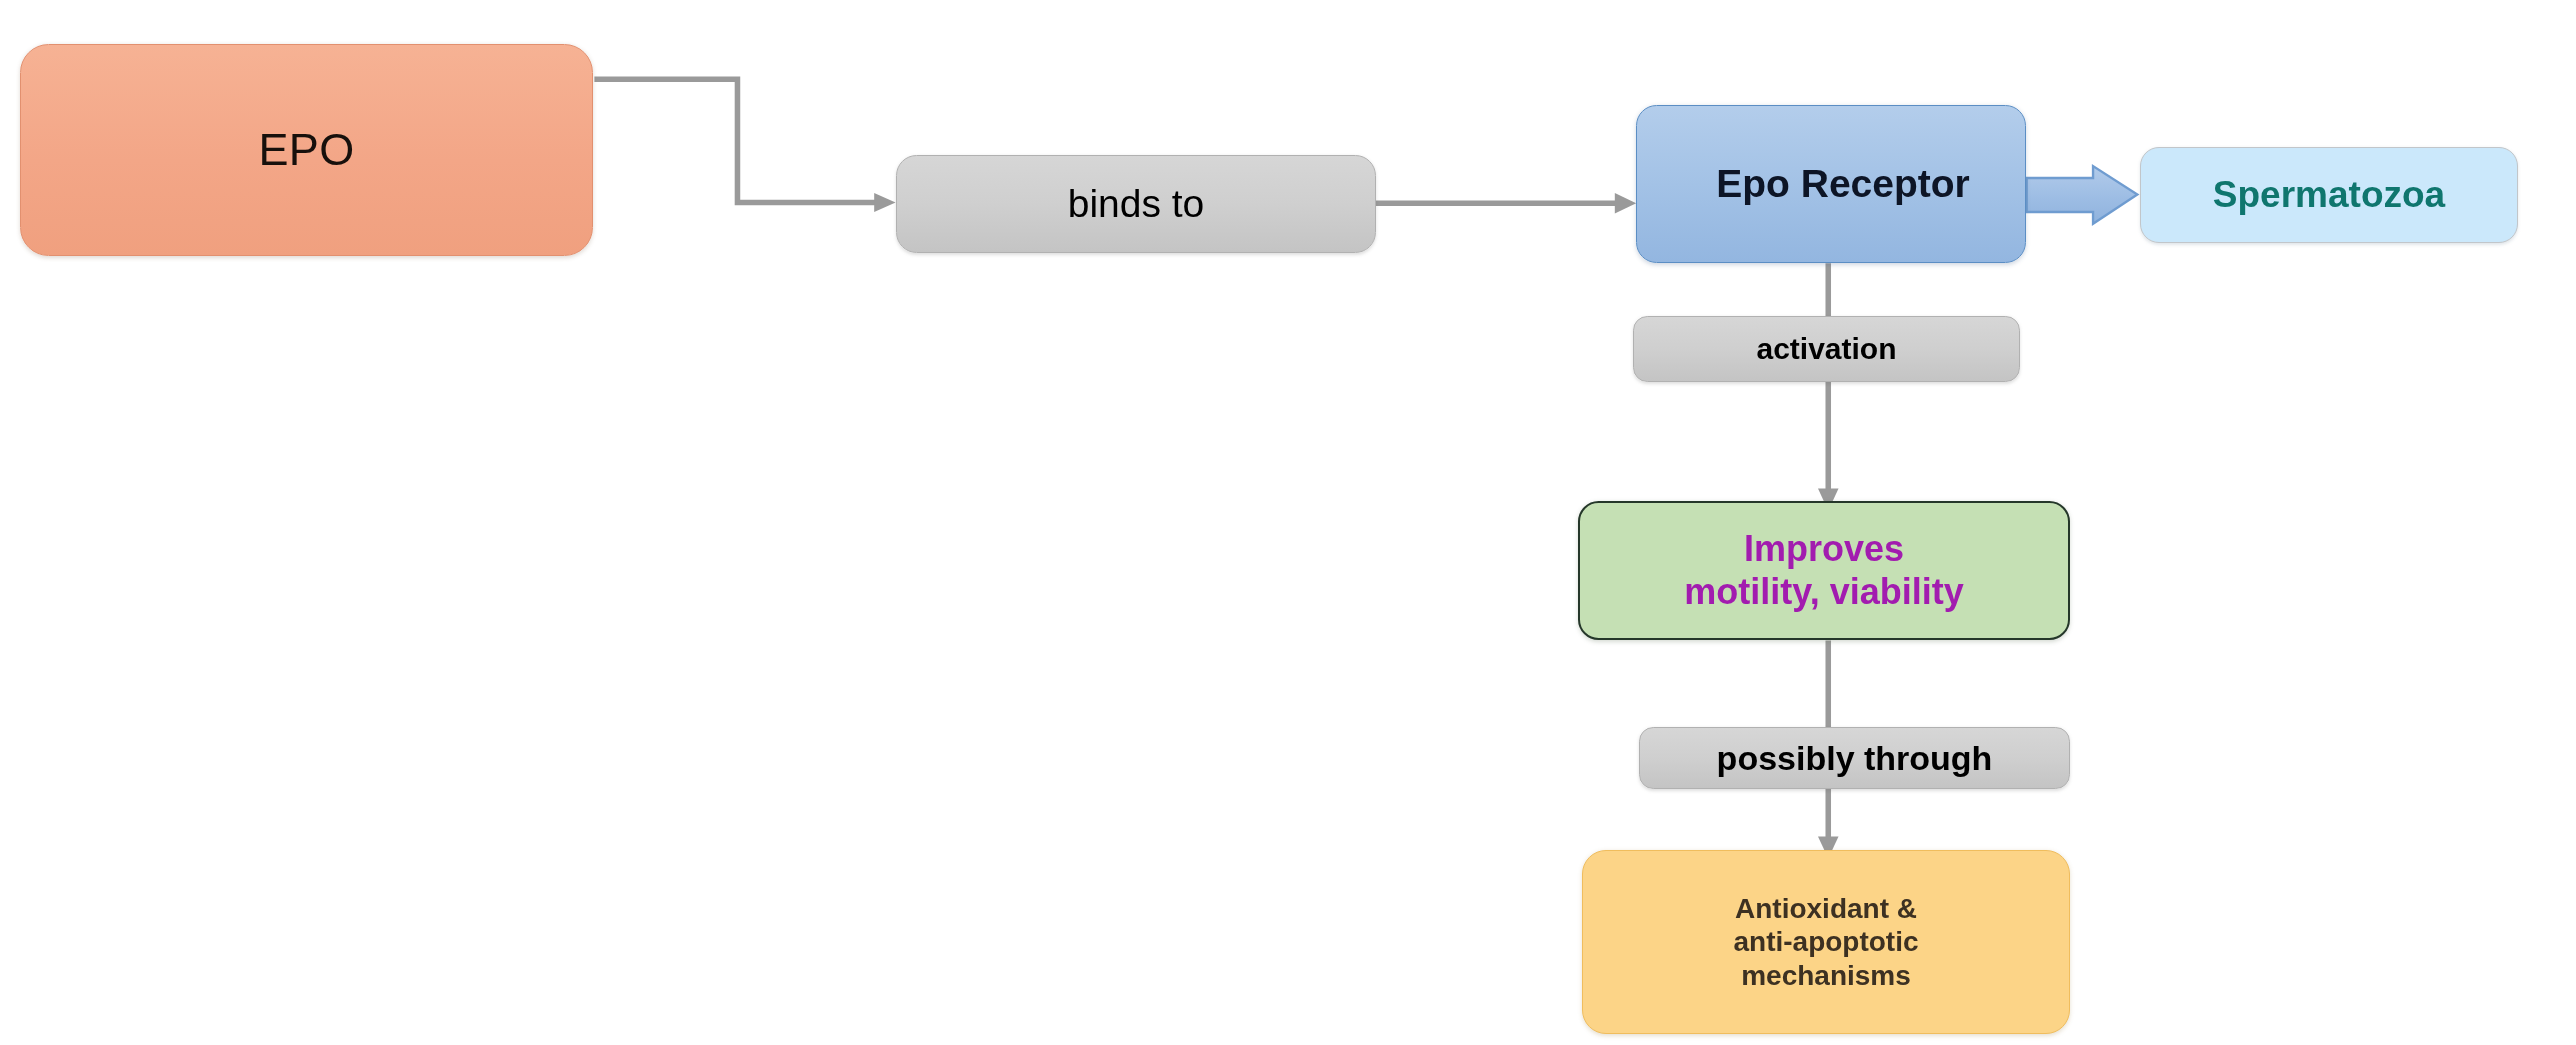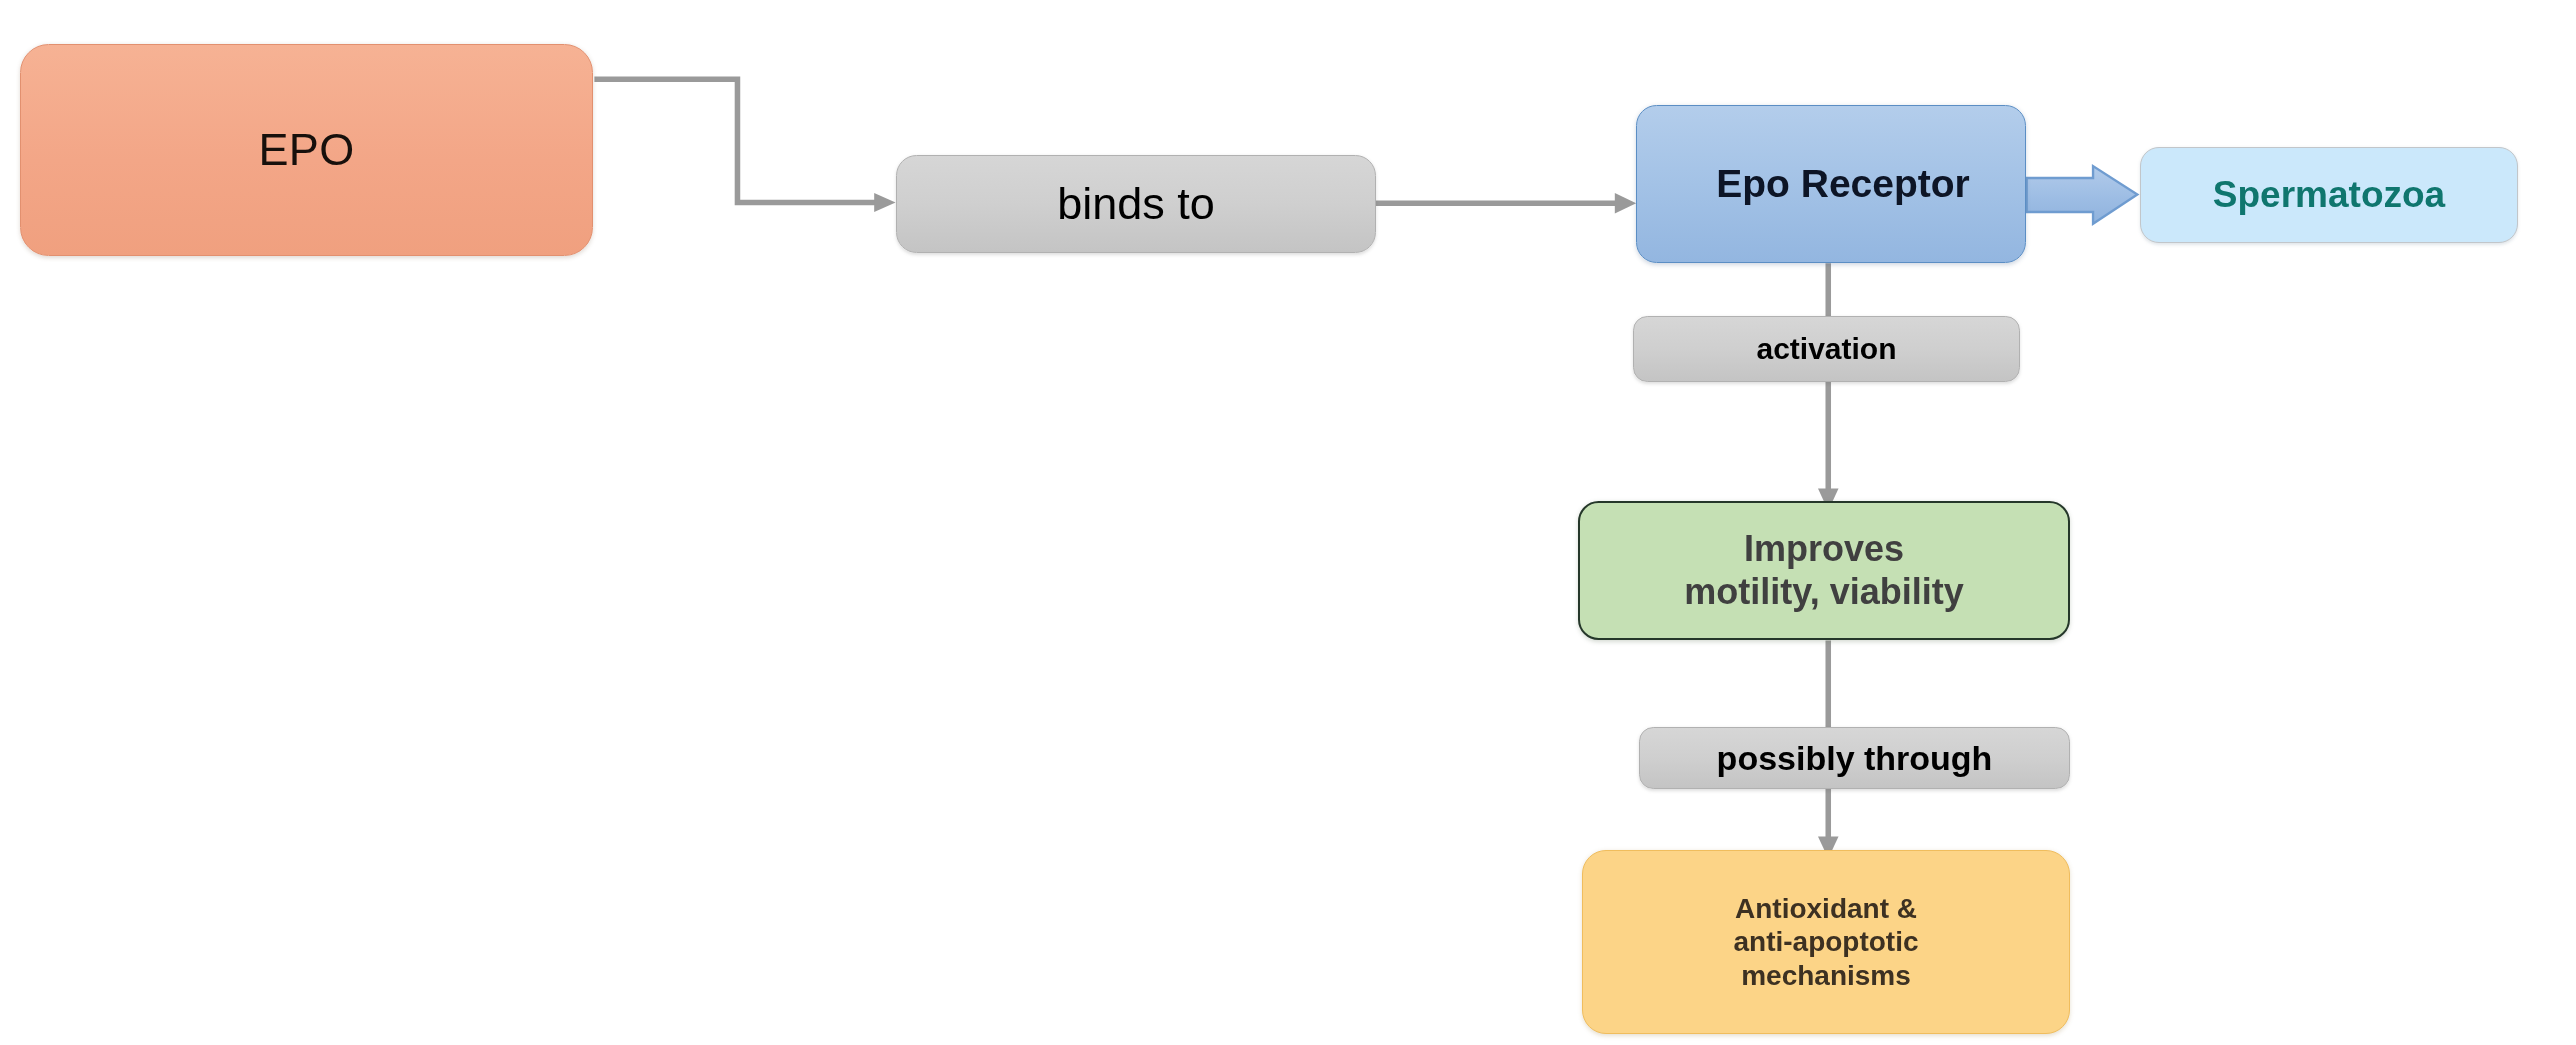--- a/index.html
+++ b/index.html
@@ -59,21 +59,21 @@
     border: 1.6px solid #b1b1b1;
     border-radius: 14.2px;
     color: #000000;
     box-shadow: 0 1.6px 3.2px rgba(110, 110, 110, 0.22);
   }
   .node-bindsto {
     left: 896px;
     top: 155px;
     width: 480px;
     height: 98px;
-    font-size: 45px;
+    font-size: 39px;
     font-weight: 400;
     border-radius: 20.6px;
     letter-spacing: 0px;
   }
   .node-activation {
     left: 1633px;
     top: 316px;
     width: 387px;
     height: 66px;
     font-size: 30px;
@@ -123,21 +123,21 @@
   .node-improves {
     left: 1578px;
     top: 501px;
     width: 492px;
     height: 139px;
     background: #c5e0b4;
     border: 2.4px solid #25372a;
     border-radius: 20.6px;
     font-size: 36px;
     font-weight: 700;
-    color: #404040;
+    color: #a21caf;
     box-shadow: 0 1.6px 4px rgba(90, 110, 85, 0.25);
   }
 
   
   .node-antioxidant {
     left: 1582px;
     top: 850px;
     width: 488px;
     height: 184px;
     background: #fcd487;

